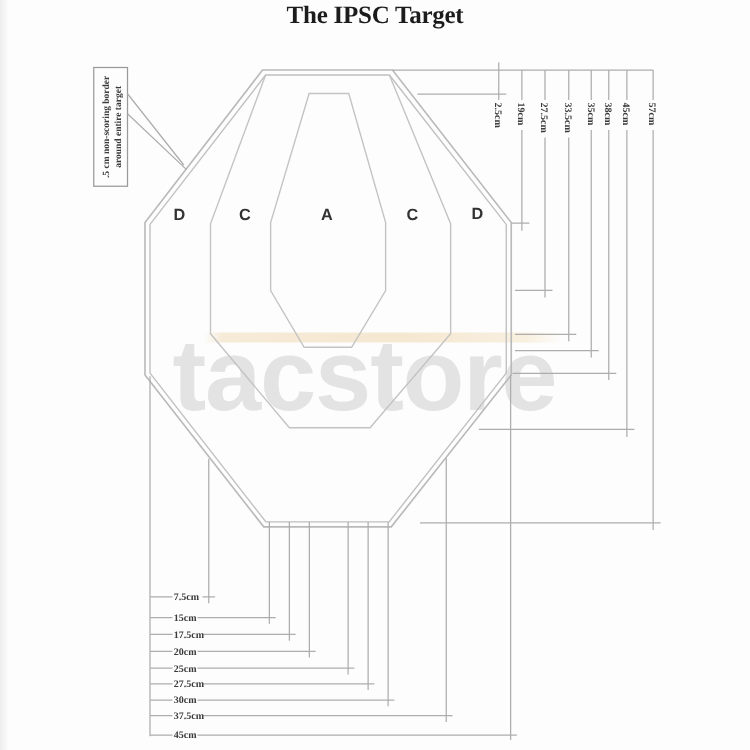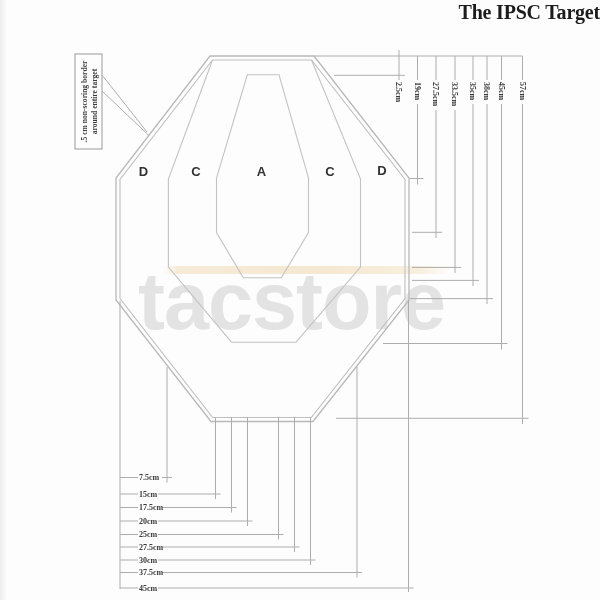--- a/index.html
+++ b/index.html
@@ -9,21 +9,21 @@
 </style>
 </head>
 <body>
 
 <div class="abs" style="left:0;top:0;width:7px;height:600px;background:linear-gradient(to right,#ededed,#fdfdfd);"></div>
 
 <div class="abs" id="wm" style="left:138px;top:254.5px;font-family:'Liberation Sans',sans-serif;font-weight:bold;font-size:81px;letter-spacing:-1px;color:#e3e3e3;">tacstore</div>
 
 <div class="abs" style="left:163px;top:266px;width:287px;height:8px;background:linear-gradient(to right,rgba(246,234,214,0) 0%,rgba(246,234,214,0.95) 5%,rgba(245,231,207,0.95) 55%,rgba(248,238,220,0.9) 90%,rgba(248,238,220,0) 100%);"></div>
 
-<div class="abs" style="left:0;top:1px;width:600px;text-align:right;font-size:20px;font-weight:bold;color:#1c1c1c;letter-spacing:-0.2px;">The IPSC Target</div>
+<div class="abs" style="left:0;top:1px;width:600px;text-align:center;font-size:20px;font-weight:bold;color:#1c1c1c;letter-spacing:-0.2px;">The IPSC Target</div>
 
 <svg class="abs" style="left:0;top:0;filter:blur(0.35px);" width="600" height="600" viewBox="0 0 600 600">
   <g fill="none" stroke-linecap="butt">
 
     <g stroke="#b9b9b9" stroke-width="1.3">
       <polygon points="210,56 314,56 409,178 409,300 313,421.5 211,421.5 116,300 116,178"></polygon>
     </g>
 
     <g stroke="#bfbfbf" stroke-width="1.1">
       <polygon points="212.5,60 311.5,60 405,179.5 405,298.5 311.3,417.5 212.7,417.5 120,298.5 120,179.5"></polygon>

